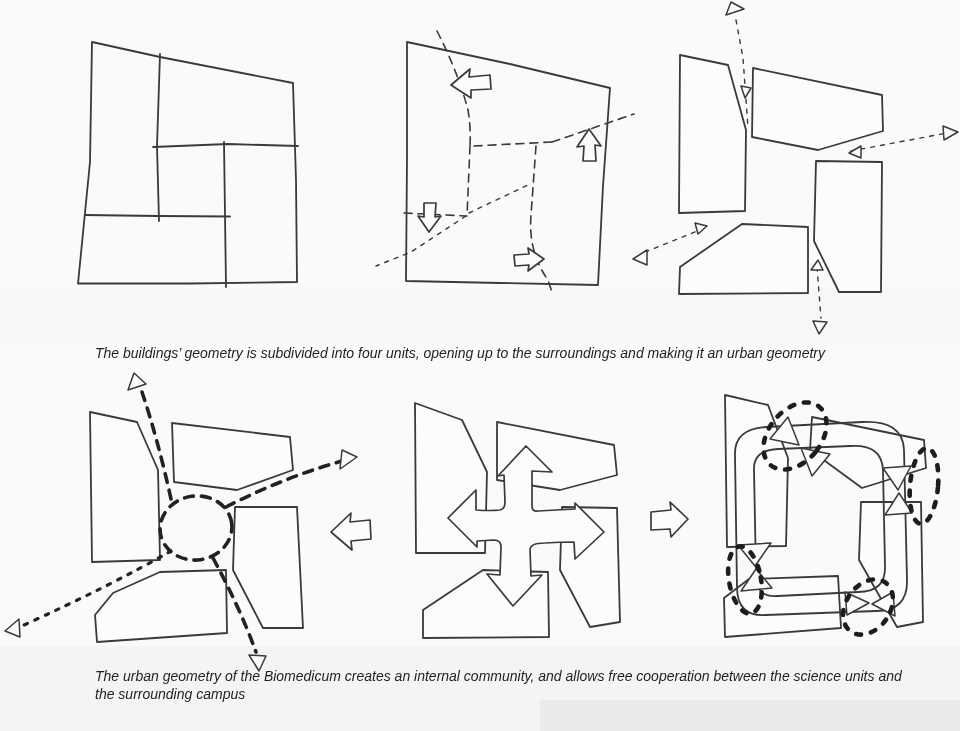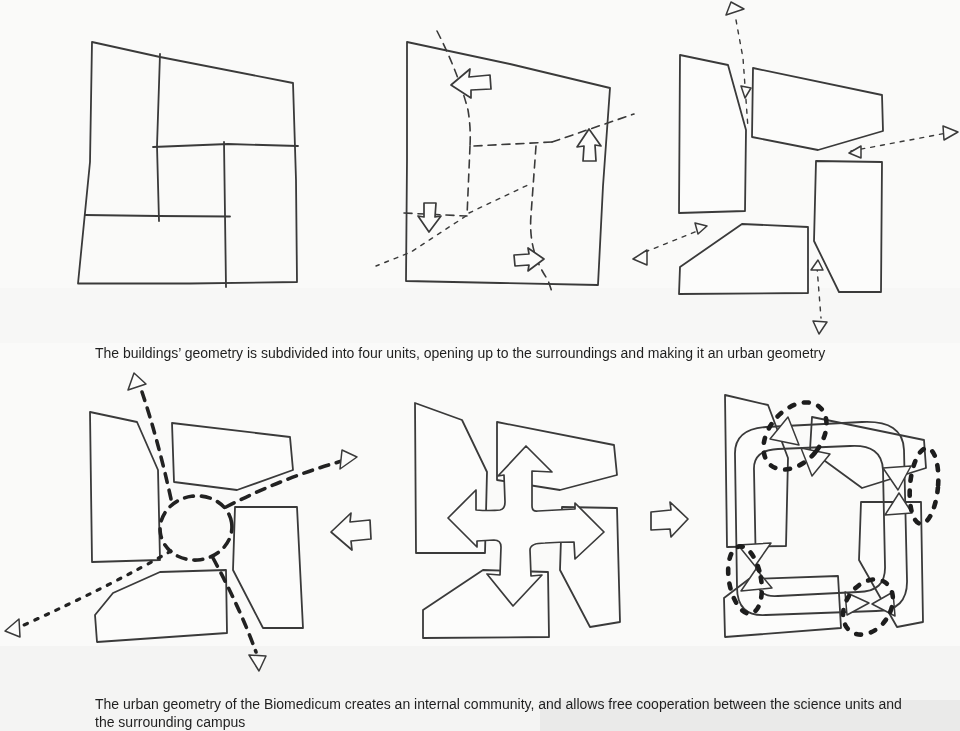--- a/index.html
+++ b/index.html
@@ -23,26 +23,27 @@
   svg .blk{fill:var(--paper);stroke:var(--ink);stroke-width:1.8;stroke-linejoin:round;}
   svg .dash{fill:none;stroke:var(--ink);stroke-width:1.6;stroke-dasharray:8 6;stroke-linecap:round;}
   svg .dashfine{fill:none;stroke:var(--ink);stroke-width:1.4;stroke-dasharray:4 6;stroke-linecap:round;}
   svg .bold{fill:none;stroke:#222;stroke-width:3.6;stroke-dasharray:9 8;stroke-linecap:round;}
   svg .dots{fill:none;stroke:#222;stroke-width:3.2;stroke-dasharray:3.5 8;stroke-linecap:round;}
   svg .dotring{fill:none;stroke:#1d1d1d;stroke-width:4.6;stroke-dasharray:5 10;stroke-linecap:round;}
   svg .white{fill:var(--paper);stroke:var(--ink);stroke-width:1.7;stroke-linejoin:round;}
   svg .ah{fill:var(--paper);stroke:var(--ink);stroke-width:1.5;stroke-linejoin:round;}
   .caption{
     position:absolute;
+    font-style:italic;
     font-size:14px;
     line-height:17.5px;
     color:#1f1f1f;
   }
   #caption-top{left:95px;top:345px;width:860px;white-space:nowrap;}
-  #caption-bottom{left:95px;top:696px;width:812px;}
+  #caption-bottom{left:95px;top:668px;width:812px;}
 </style>
 </head>
 <body>
 
 <div class="wash wash-mid"></div>
 <div class="wash wash-bottom"></div>
 <div class="wash wash-bottom-right"></div>
 
 <svg class="sketch" width="960" height="731" viewBox="0 0 960 731">
 

